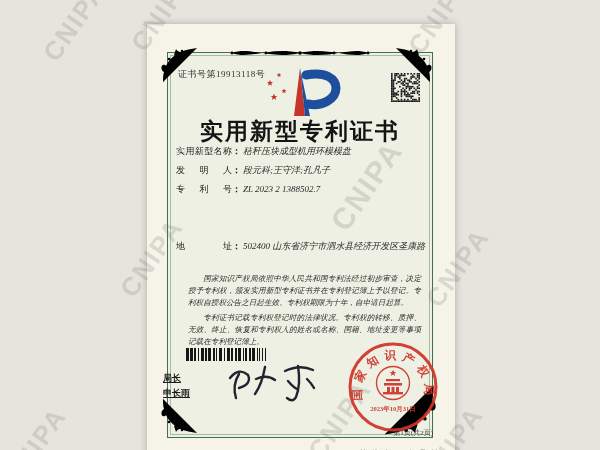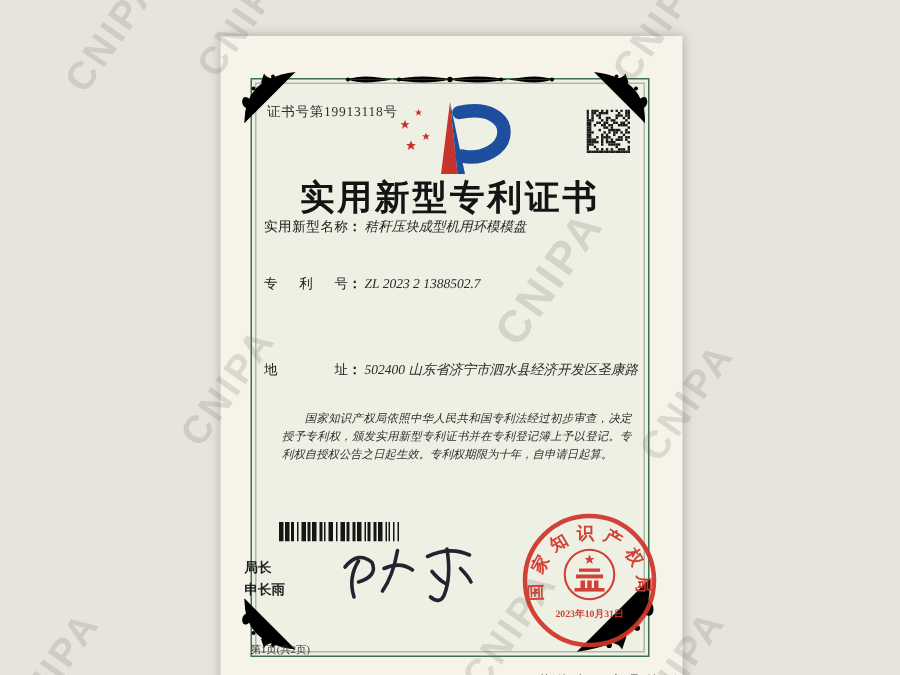--- a/index.html
+++ b/index.html
@@ -24,24 +24,24 @@
   .row{position:absolute;left:29px;width:260px;font-size:9px;color:#232323;white-space:nowrap;z-index:7;}
   .flabel{display:inline-block;width:56px;text-align:justify;text-align-last:justify;
           font-weight:normal;color:#1c1c1c;vertical-align:bottom;}
   .fcolon{font-weight:bold;color:#1c1c1c;}
   .fvalue{margin-left:2px;color:#2a2a2a;font-style:italic;}
   .pair2{margin-left:16px;}
   .paras{position:absolute;left:41px;top:249px;width:233px;z-index:7;}
   .paras p{margin:0 0 4px 0;font-size:7.6px;line-height:1.55;text-align:justify;
            text-indent:2em;color:#2e2e2e;font-style:italic;}
   .barcode{position:absolute;left:39px;top:324px;width:82px;height:13px;z-index:7;}
-  .signer{position:absolute;left:16px;font-size:9px;font-weight:bold;color:#1e1e1e;z-index:7;}
+  .signer{position:absolute;left:16px;font-size:9px;font-weight:bold;color:#1e1e1e;z-index:7;text-decoration:underline;}
   .sig{position:absolute;left:78px;top:334px;width:95px;height:45px;z-index:8;}
   .seal{position:absolute;left:200px;top:317px;width:92px;height:92px;z-index:20;opacity:.93;}
-  .pagefoot{position:absolute;left:20px;top:404px;width:266px;text-align:left;
+  .pagefoot{position:absolute;left:20px;top:404px;width:266px;text-align:right;
             font-size:7px;color:#333;z-index:7;}
   .contnote{position:absolute;left:0;top:424px;width:308px;text-align:right;
             font-size:8px;letter-spacing:4px;color:#3a3a3a;z-index:7;}
   svg{display:block;}
 </style>
 </head>
 <body>
 
 <div id="stage">
 
@@ -287,29 +287,33 @@
         <rect x="15" y="17" width="1" height="1" fill="#161616"></rect>
         <rect x="16" y="17" width="1" height="1" fill="#161616"></rect>
         <rect x="17" y="17" width="1" height="1" fill="#161616"></rect>
       </svg>
 
     <div class="title">实用新型专利证书</div>
 
     <div class="row" style="top:121px">
       <span class="flabel">实用新型名称</span><span class="fcolon">：</span><span class="fvalue">秸秆压块成型机用环模模盘</span>
     </div>
+    <div class="row" style="top:140px">
+      <span class="flabel">发明人</span><span class="fcolon">：</span><span class="fvalue">段元科;王守洋;孔凡子</span>
+    </div>
     <div class="row" style="top:159px">
       <span class="flabel">专利号</span><span class="fcolon">：</span><span class="fvalue">ZL 2023 2 1388502.7</span>
     </div>
     <div class="row" style="top:216px">
       <span class="flabel">地址</span><span class="fcolon">：</span><span class="fvalue">502400 山东省济宁市泗水县经济开发区圣康路</span>
     </div>
 
     <div class="paras">
       <p>国家知识产权局依照中华人民共和国专利法经过初步审查，决定授予专利权，颁发实用新型专利证书并在专利登记簿上予以登记。专利权自授权公告之日起生效。专利权期限为十年，自申请日起算。</p>
+      <p>专利证书记载专利权登记时的法律状况。专利权的转移、质押、无效、终止、恢复和专利权人的姓名或名称、国籍、地址变更等事项记载在专利登记簿上。</p>
     </div>
 
     <svg id="bc" class="barcode" viewBox="0 0 82 13" preserveAspectRatio="none">
         <rect x="0" y="0" width="3" height="13" fill="#161616"></rect>
         <rect x="4" y="0" width="3" height="13" fill="#161616"></rect>
         <rect x="8" y="0" width="2" height="13" fill="#161616"></rect>
         <rect x="12" y="0" width="1" height="13" fill="#161616"></rect>
         <rect x="15" y="0" width="3" height="13" fill="#161616"></rect>
         <rect x="19" y="0" width="2" height="13" fill="#161616"></rect>
         <rect x="22" y="0" width="3" height="13" fill="#161616"></rect>

